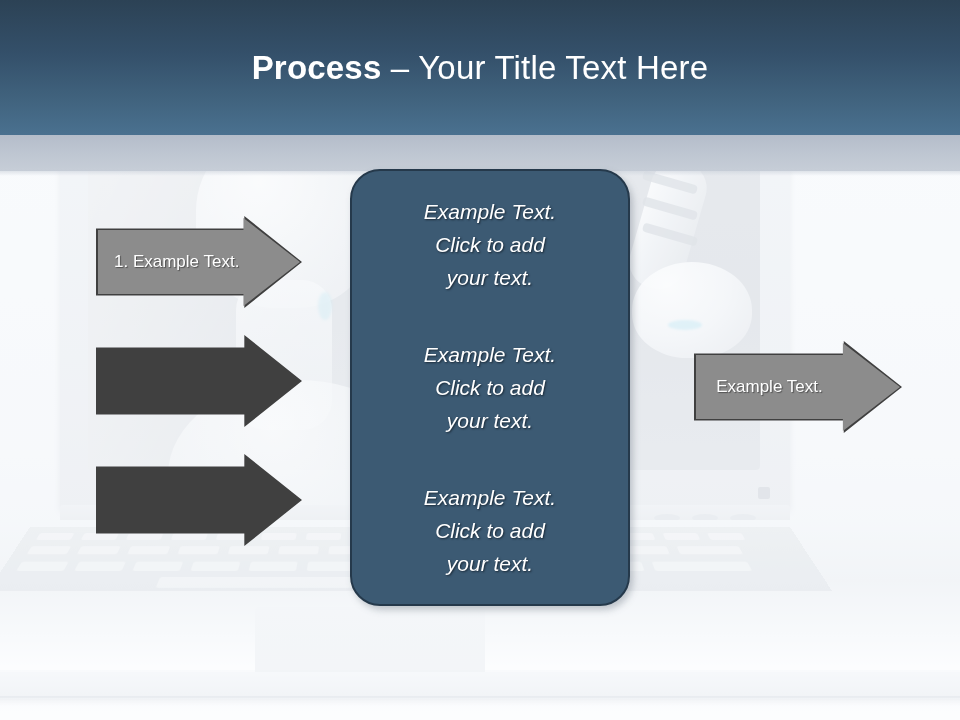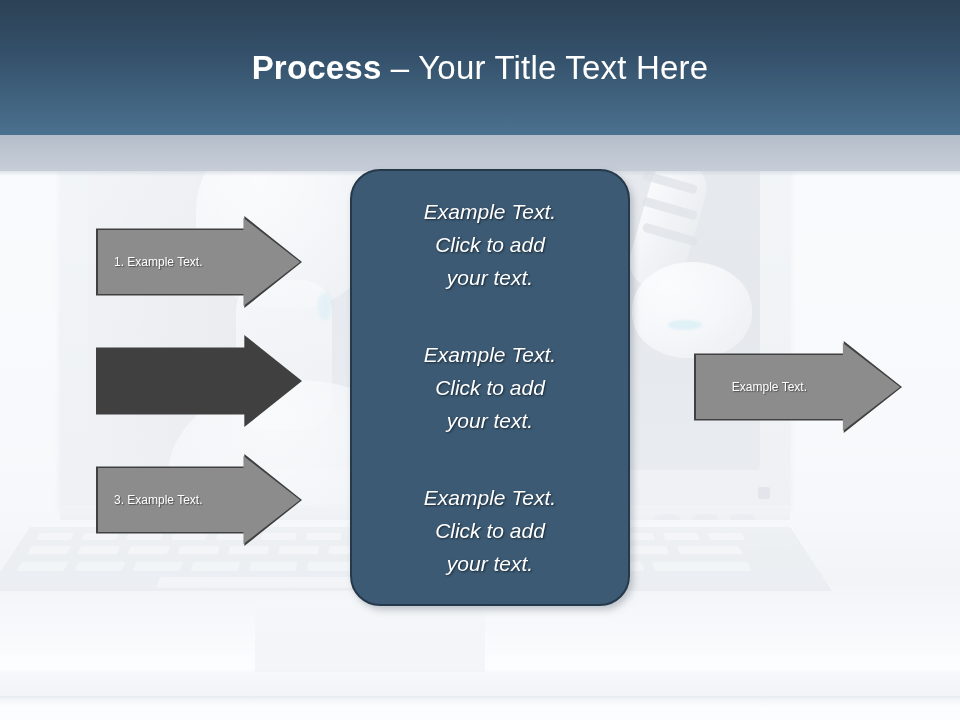--- a/index.html
+++ b/index.html
@@ -231,21 +231,21 @@
     -webkit-clip-path: polygon(0 13.5%, 72% 13.5%, 72% 0, 100% 50%, 72% 100%, 72% 86.5%, 0 86.5%);
     clip-path: polygon(0 13.5%, 72% 13.5%, 72% 0, 100% 50%, 72% 100%, 72% 86.5%, 0 86.5%);
   }
   .arrow-outline {
     position: absolute;
     background: #404040;
     -webkit-clip-path: polygon(0 13.5%, 72% 13.5%, 72% 0, 100% 50%, 72% 100%, 72% 86.5%, 0 86.5%);
     clip-path: polygon(0 13.5%, 72% 13.5%, 72% 0, 100% 50%, 72% 100%, 72% 86.5%, 0 86.5%);
   }
   .arrow-label {
-    font-size: 12px;
+    font-size: 17px;
     color: #ffffff;
     text-shadow: 1px 1px 1px rgba(60,60,60,.75);
     white-space: nowrap;
   }
   .left-arrow .arrow-label {
     padding-left: 16px;
   }
   .right-arrow .arrow-label {
     width: 72%;
     text-align: center;
@@ -372,23 +372,20 @@
   <div class="title-under-band-fade"></div>
 
   <div class="arrow-outline" style="left:96px; top:216px; width:206px; height:92px;"></div>
   <div class="arrow left-arrow" style="left:98px; top:218px; width:202px; height:88px;">
     <span class="arrow-label">1. Example Text.</span>
   </div>
 
   <div class="arrow-outline" style="left:96px; top:335px; width:206px; height:92px;"></div>
 
   <div class="arrow-outline" style="left:96px; top:454px; width:206px; height:92px;"></div>
-  <div class="arrow left-arrow" style="left:98px; top:456px; width:202px; height:88px;">
-    <span class="arrow-label">3. Example Text.</span>
-  </div>
 
   <div class="arrow-outline" style="left:694px; top:341px; width:208px; height:92px;"></div>
   <div class="arrow right-arrow" style="left:696px; top:343px; width:204px; height:88px;">
     <span class="arrow-label">Example Text.</span>
   </div>
 
   <div class="center-panel">
     <div class="panel-block">Example Text.
 Click  to add
 your text.</div>

